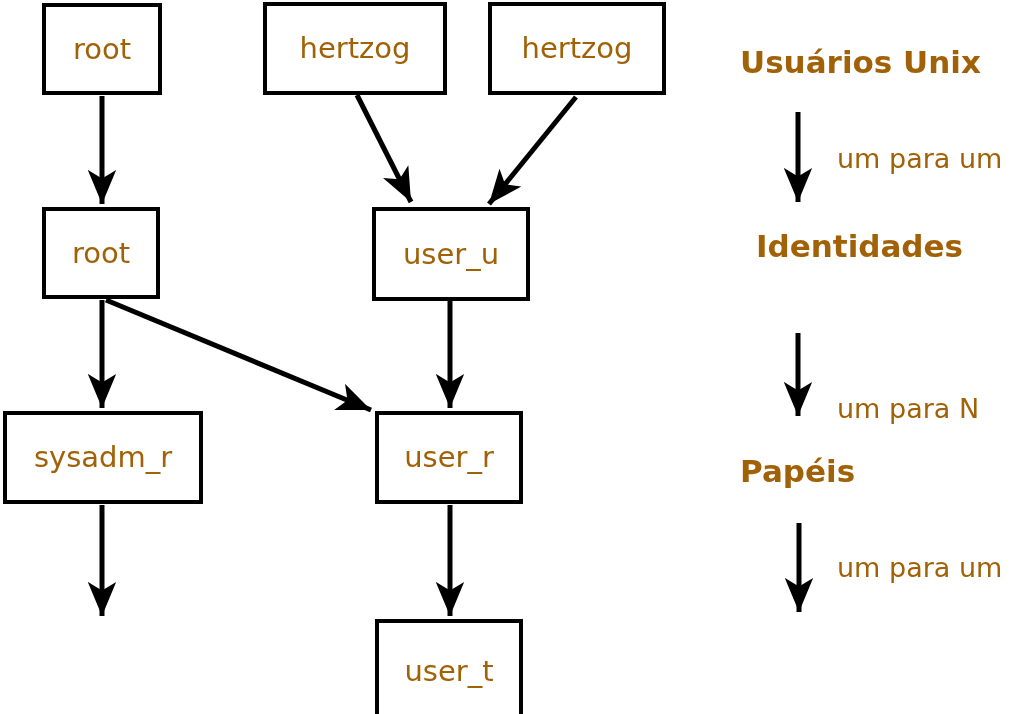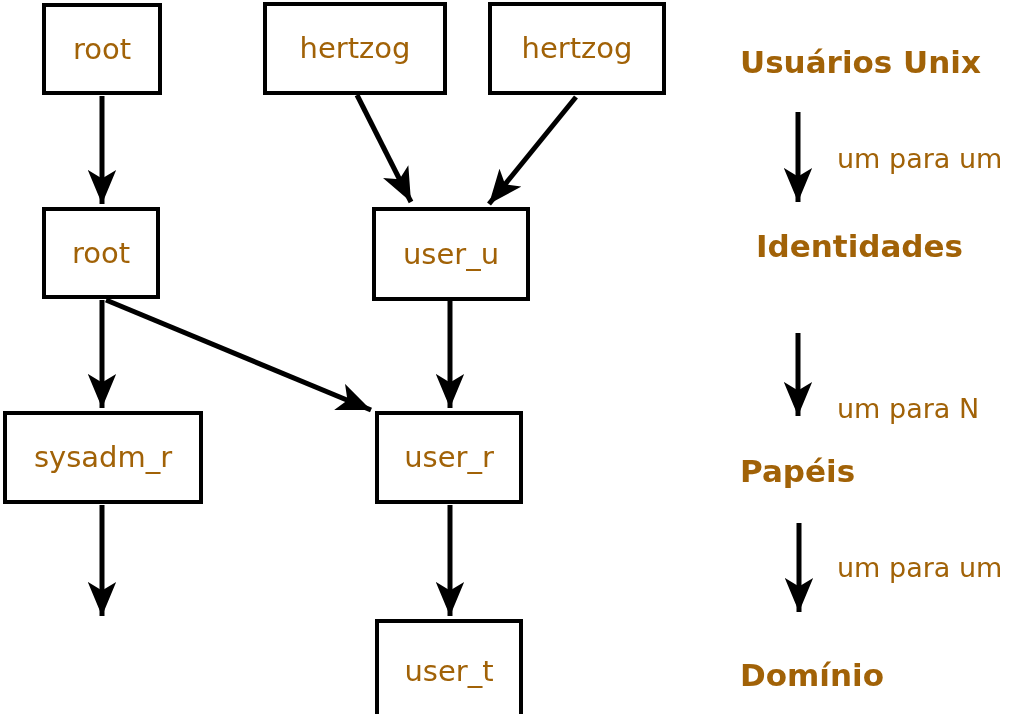--- a/index.html
+++ b/index.html
@@ -98,15 +98,14 @@
   <div class="node" id="n-type-user-t">user_t</div>
 
   <div class="legend-bold" id="l-unix-users">Usuários Unix</div>
   <div class="legend-plain" id="l-one-to-one-1">um para um</div>
   <div class="legend-bold" id="l-identities">
     <span>Identidades</span><br>
   </div>
   <div class="legend-plain" id="l-one-to-n">um para N</div>
   <div class="legend-bold" id="l-roles">Papéis</div>
   <div class="legend-plain" id="l-one-to-one-2">um para um</div>
-  <div class="legend-bold" id="l-domain">Domínio</div>
 
 </div>
 
 </body></html>

